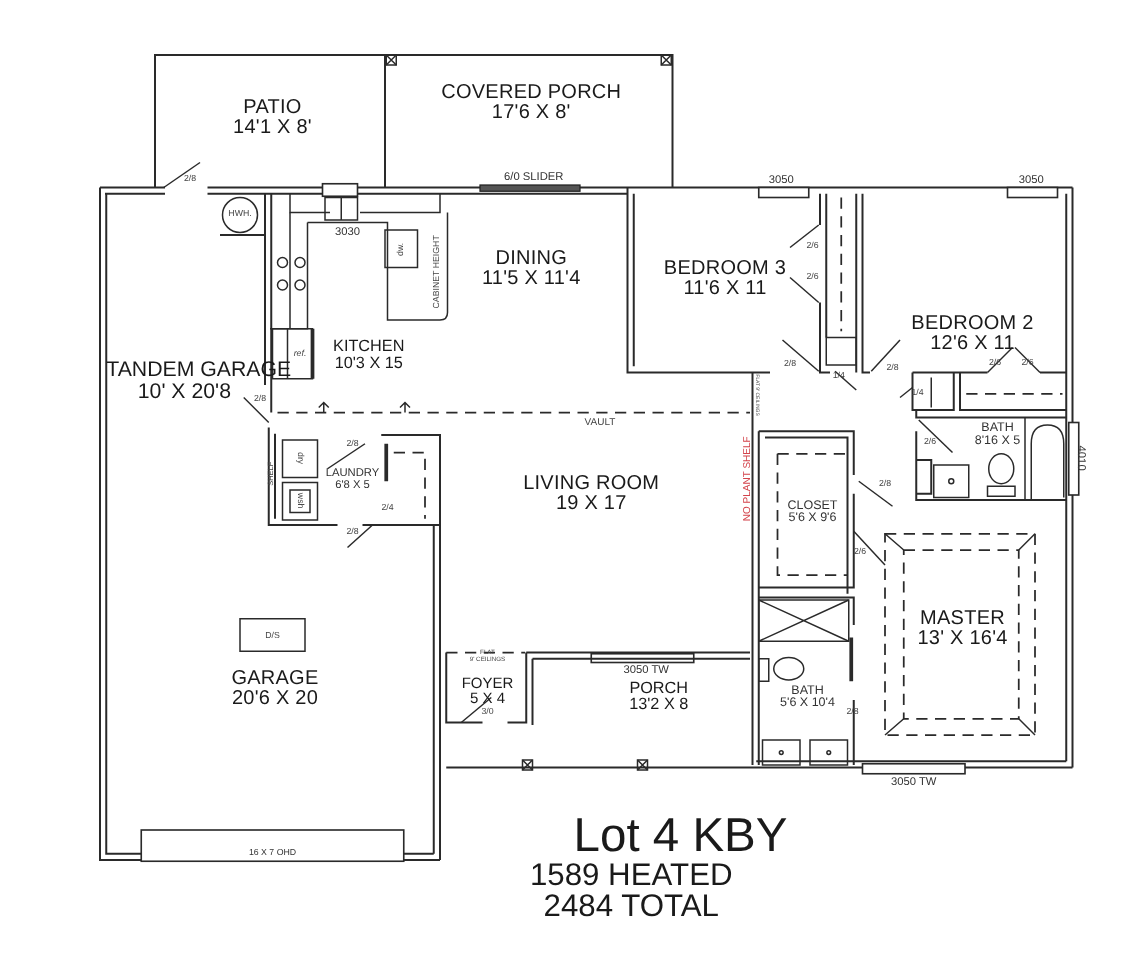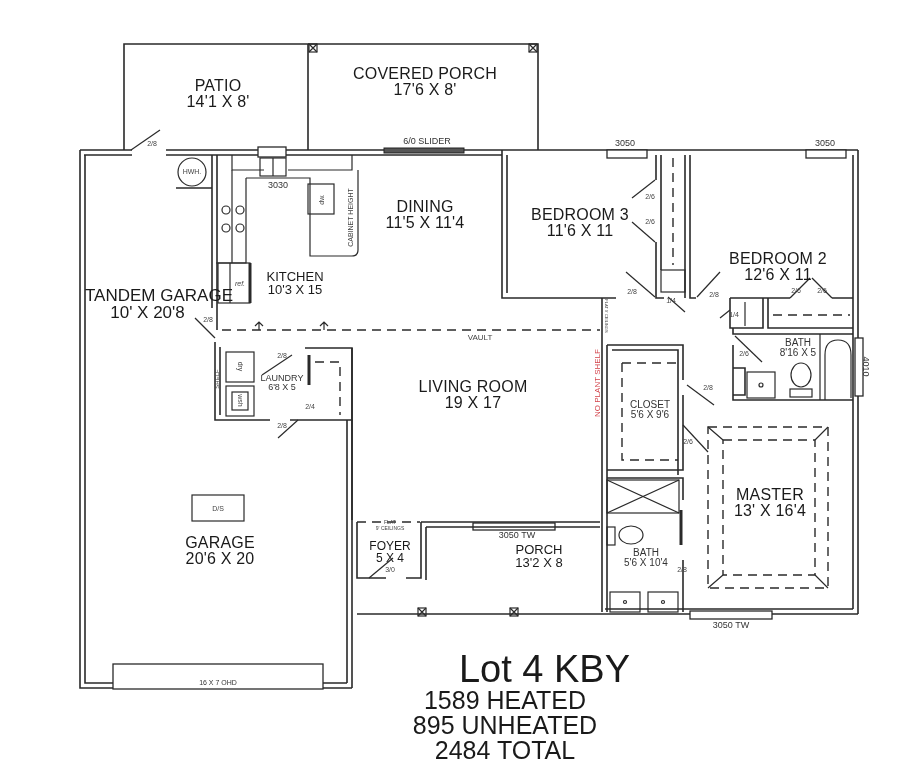--- a/index.html
+++ b/index.html
@@ -242,21 +242,21 @@
   <div>5'6 X 10'4</div>
 </div>
 <div class="lbl room" style="left:160px;top:535px;width:120px;">
   <div>GARAGE</div>
   <div class="dim">20'6 X 20</div>
 </div>
 <div class="lbl md" style="left:360px;top:540px;width:60px;font-size:12px;">
   <div>FOYER</div>
   <div>5 X 4</div>
 </div>
-<div class="lbl md" style="left:484px;top:543px;width:110px;font-size:13px;">
+<div class="lbl md" style="left:472px;top:543px;width:110px;font-size:13px;">
   <div>PORCH</div>
   <div>13'2 X 8</div>
 </div>
 
 <div class="lbl sm" style="left:258px;top:137px;width:40px;margin-top:44px;">3030</div>
 <div class="lbl sm" style="left:392px;top:137px;width:70px;">6/0 SLIDER</div>
 <div class="lbl sm" style="left:605px;top:139px;width:40px;">3050</div>
 <div class="lbl sm" style="left:805px;top:139px;width:40px;">3050</div>
 <div class="lbl sm" style="left:492px;top:531px;width:50px;">3050 TW</div>
 <div class="lbl sm" style="left:706px;top:621px;width:50px;">3050 TW</div>
@@ -293,15 +293,14 @@
 
 <div class="lbl xs" style="left:460px;top:334px;width:40px;font-size:8px;">VAULT</div>
 <div class="lbl red vert" style="left:548px;top:379px;width:100px;">NO PLANT SHELF</div>
 <div class="lbl xs" style="left:378px;top:520px;width:24px;font-size:5px;">FLAT</div>
 <div class="lbl xs" style="left:370px;top:526px;width:40px;font-size:5px;">9' CEILINGS</div>
 <div class="lbl xs vertcw" style="left:586px;top:314px;width:40px;font-size:4px;">FLAT 9' CEILINGS</div>
 
 <div class="lbl" style="left:380px;top:650px;width:250px;">
   <div class="summary-title">Lot 4 KBY</div>
   <div class="summary-line">1589 HEATED</div>
-  <div class="summary-line">895 UNHEATED</div>
   <div class="summary-line">2484 TOTAL</div>
 </div>
 
 </body></html>

